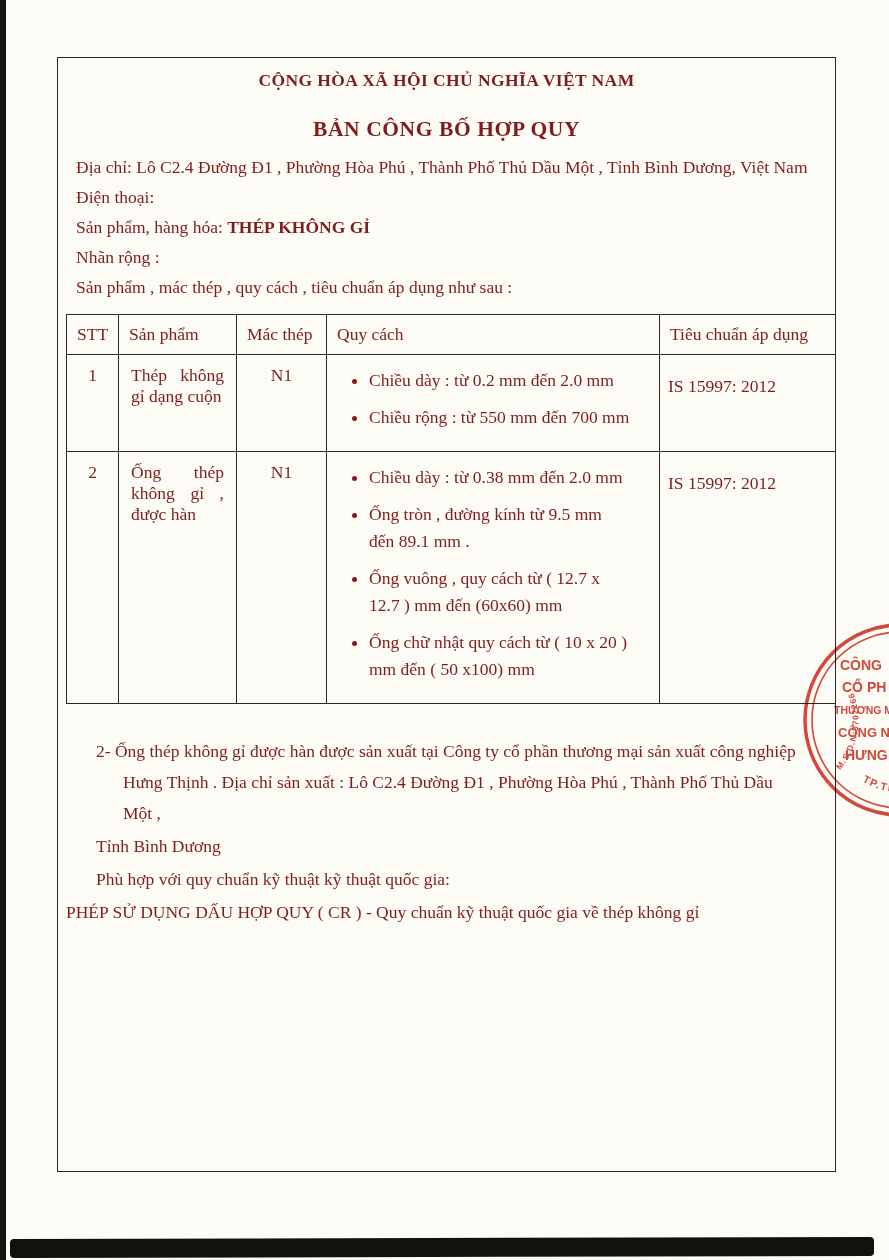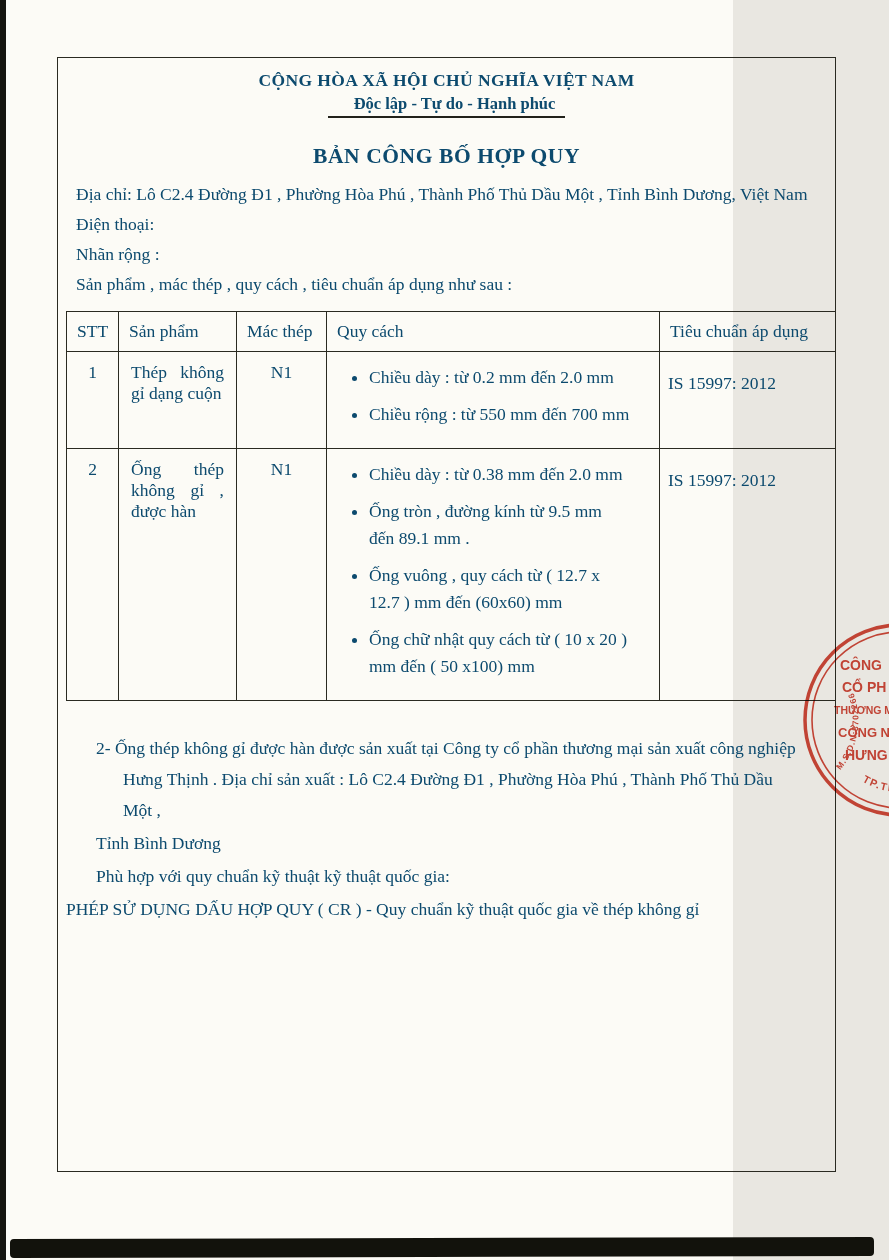--- a/index.html
+++ b/index.html
@@ -1,22 +1,22 @@
 <!DOCTYPE html>
 <html><head>
 <meta charset="utf-8">
 <style>
   * { box-sizing: border-box; margin: 0; padding: 0; }
   html, body { width: 889px; height: 1260px; overflow: hidden; }
   body { background: #e9e7e1; }
   .sheet {
-    position: relative; width: 733px; height: 1260px;
+    position: relative; width: 889px; height: 1260px;
     background: #fcfbf6;
     font-family: "Liberation Serif", serif;
-    color: #0c4a6e;
+    color: #7f1d1d;
   }
   .frame {
     position: absolute; left: 57px; top: 57px;
     width: 779px; height: 1115px;
     border: 1.6px solid #2a2a21;
     padding-top: 12px;
     overflow: hidden;
   }
   .center { text-align: center; }
   .country { font-size: 17.5px; font-weight: bold; letter-spacing: .4px; }
@@ -76,29 +76,27 @@
   .stamp text { font-family: "Liberation Sans", sans-serif; font-weight: bold; }
 </style>
 </head>
 <body>
 
 <div class="sheet">
 
   <div class="frame">
 
     <div class="center country">CỘNG HÒA XÃ HỘI CHỦ NGHĨA VIỆT NAM</div>
-    <div class="center motto">
-      <span>Độc lập - Tự do - Hạnh phúc</span>
-    </div>
 
     <div class="center title">BẢN CÔNG BỐ HỢP QUY</div>
 
     <div class="info">
       <p>Địa chỉ: Lô C2.4 Đường Đ1 , Phường Hòa Phú , Thành Phố Thủ Dầu Một , Tỉnh Bình Dương, Việt Nam</p>
       <p>Điện thoại:</p>
+      <p class="sub"><span>Sản phẩm, hàng hóa: </span><span class="bold">THÉP KHÔNG GỈ</span></p>
       <p class="sub">Nhãn rộng :</p>
       <p class="sub">Sản phẩm , mác thép , quy cách , tiêu chuẩn áp dụng như sau :</p>
     </div>
 
     <table class="products">
       <colgroup>
         <col style="width:52px">
           <col style="width:118px">
           <col style="width:90px">
           <col style="width:333px">

